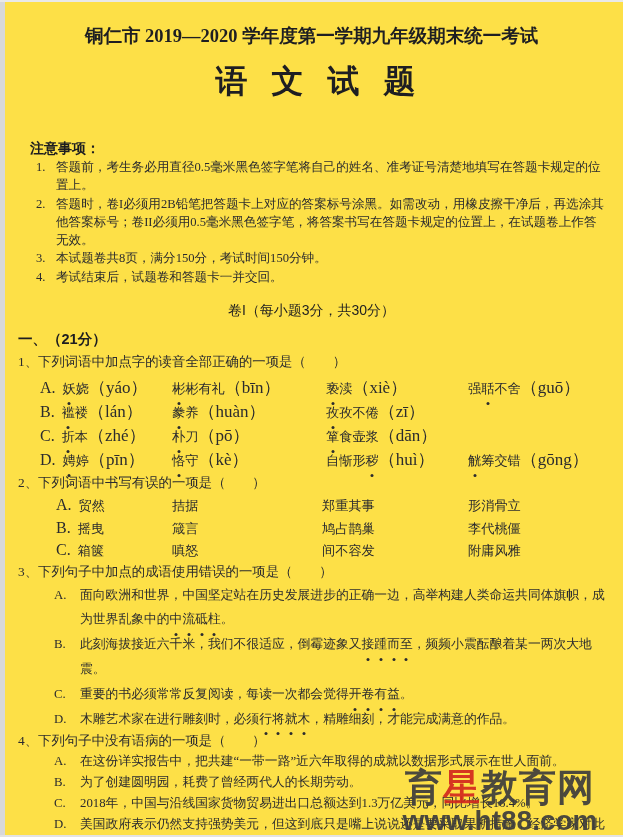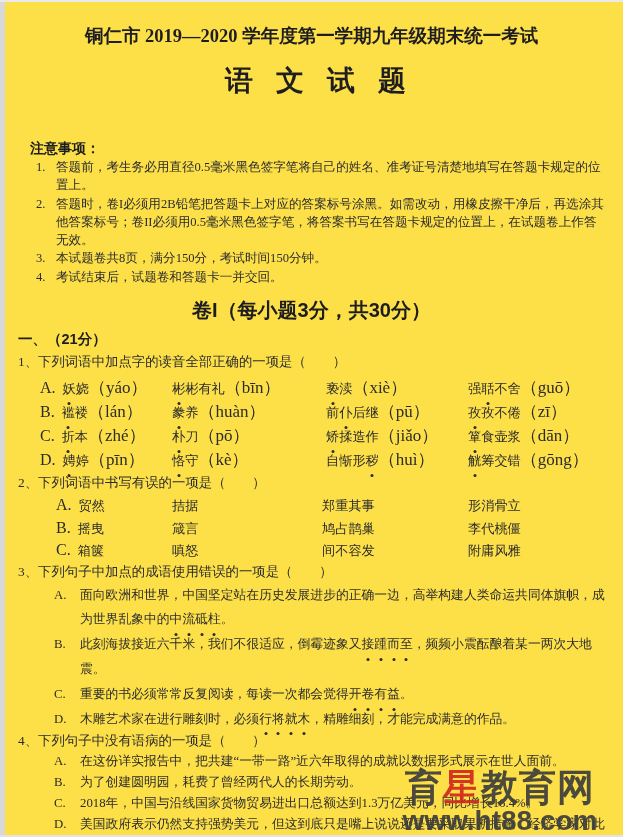--- a/index.html
+++ b/index.html
@@ -10,30 +10,30 @@
     background:#fde047;
     color:#2b2b2e;
     font-family:"Liberation Serif","DejaVu Serif",serif;
   }
   
   .edge-left{position:absolute;left:0;top:0;width:5px;height:100%;background:#d8d8d8;}
   .edge-top{position:absolute;left:0;top:0;width:100%;height:2px;background:#e9e9e9;}
   .edge-bottom{position:absolute;left:0;bottom:0;width:100%;height:2px;background:#e3e3e3;}
 
   .t1{margin:25px 10px 0 10px;text-align:center;font-size:18.5px;line-height:22px;font-weight:bold;color:#1e1e22;}
-  .t2{margin:16px 0 0 16px;text-align:center;font-size:28px;line-height:36px;font-weight:bold;letter-spacing:8px;color:#1e1e22;}
+  .t2{margin:16px 0 0 16px;text-align:center;font-size:32px;line-height:36px;font-weight:bold;letter-spacing:8px;color:#1e1e22;}
 
   .notice{margin:40px 14px 0 30px;}
   .notice-h{font-size:14px;line-height:19px;font-weight:bold;color:#1d1d20;
     font-family:"Liberation Sans","DejaVu Sans",sans-serif;}
   .note-item{display:flex;margin-left:6px;font-size:12.6px;line-height:18.3px;}
   .note-num{flex:none;width:20px;}
   .note-text{flex:1;}
 
-  .part-h{margin-top:13px;text-align:center;font-size:20px;line-height:22px;font-weight:bold;
+  .part-h{margin-top:13px;text-align:center;font-size:14px;line-height:22px;font-weight:normal;
     color:#1d1d20;font-family:"Liberation Sans","DejaVu Sans",sans-serif;}
   .sec-h{margin:9px 0 0 18px;font-size:14.5px;line-height:19px;font-weight:bold;
     font-family:"Liberation Sans","DejaVu Sans",sans-serif;color:#1d1d20;}
 
   .stem{margin:3px 8px 0 18px;font-size:13.4px;line-height:19px;}
   #q1-stem{margin-top:3px;}
   #q2-stem{margin-top:1px;}
   #q3-stem{margin-top:0;}
   #q4-stem{margin-top:0;}
 
@@ -104,27 +104,25 @@
     <div id="q1-rows">
         <div class="q1row">
           <div class="cell"><span class="lbl">A.</span><span class="wcell"><span class="dc">妖</span><span>娆</span><span class="py">（yáo）</span></span></div>
           <div class="cell"><span class="wcell"><span class="dc">彬</span><span>彬</span><span>有</span><span>礼</span><span class="py">（bīn）</span></span></div>
           <div class="cell"><span class="wcell"><span class="dc">亵</span><span>渎</span><span class="py">（xiè）</span></span></div>
           <div class="cell"><span class="wcell"><span>强</span><span class="dc">聒</span><span>不</span><span>舍</span><span class="py">（guō）</span></span></div>
         </div>
         <div class="q1row">
           <div class="cell"><span class="lbl">B.</span><span class="wcell"><span class="dc">褴</span><span>褛</span><span class="py">（lán）</span></span></div>
           <div class="cell"><span class="wcell"><span class="dc">豢</span><span>养</span><span class="py">（huàn）</span></span></div>
-          <div class="cell"><span class="wcell"><span>前</span><span class="dc">仆</span><span>后</span><span>继</span><span class="py">（pū）</span></span></div>
           <div class="cell"><span class="wcell"><span class="dc">孜</span><span>孜</span><span>不</span><span>倦</span><span class="py">（zī）</span></span></div>
         </div>
         <div class="q1row">
           <div class="cell"><span class="lbl">C.</span><span class="wcell"><span class="dc">折</span><span>本</span><span class="py">（zhé）</span></span></div>
           <div class="cell"><span class="wcell"><span class="dc">朴</span><span>刀</span><span class="py">（pō）</span></span></div>
-          <div class="cell"><span class="wcell"><span class="dc">矫</span><span>揉</span><span>造</span><span>作</span><span class="py">（jiǎo）</span></span></div>
           <div class="cell"><span class="wcell"><span class="dc">箪</span><span>食</span><span>壶</span><span>浆</span><span class="py">（dān）</span></span></div>
         </div>
         <div class="q1row">
           <div class="cell"><span class="lbl">D.</span><span class="wcell"><span class="dc">娉</span><span>婷</span><span class="py">（pīn）</span></span></div>
           <div class="cell"><span class="wcell"><span class="dc">恪</span><span>守</span><span class="py">（kè）</span></span></div>
           <div class="cell"><span class="wcell"><span>自</span><span>惭</span><span>形</span><span class="dc">秽</span><span class="py">（huì）</span></span></div>
           <div class="cell"><span class="wcell"><span class="dc">觥</span><span>筹</span><span>交</span><span>错</span><span class="py">（gōng）</span></span></div>
         </div>
       </div>
   </div>

